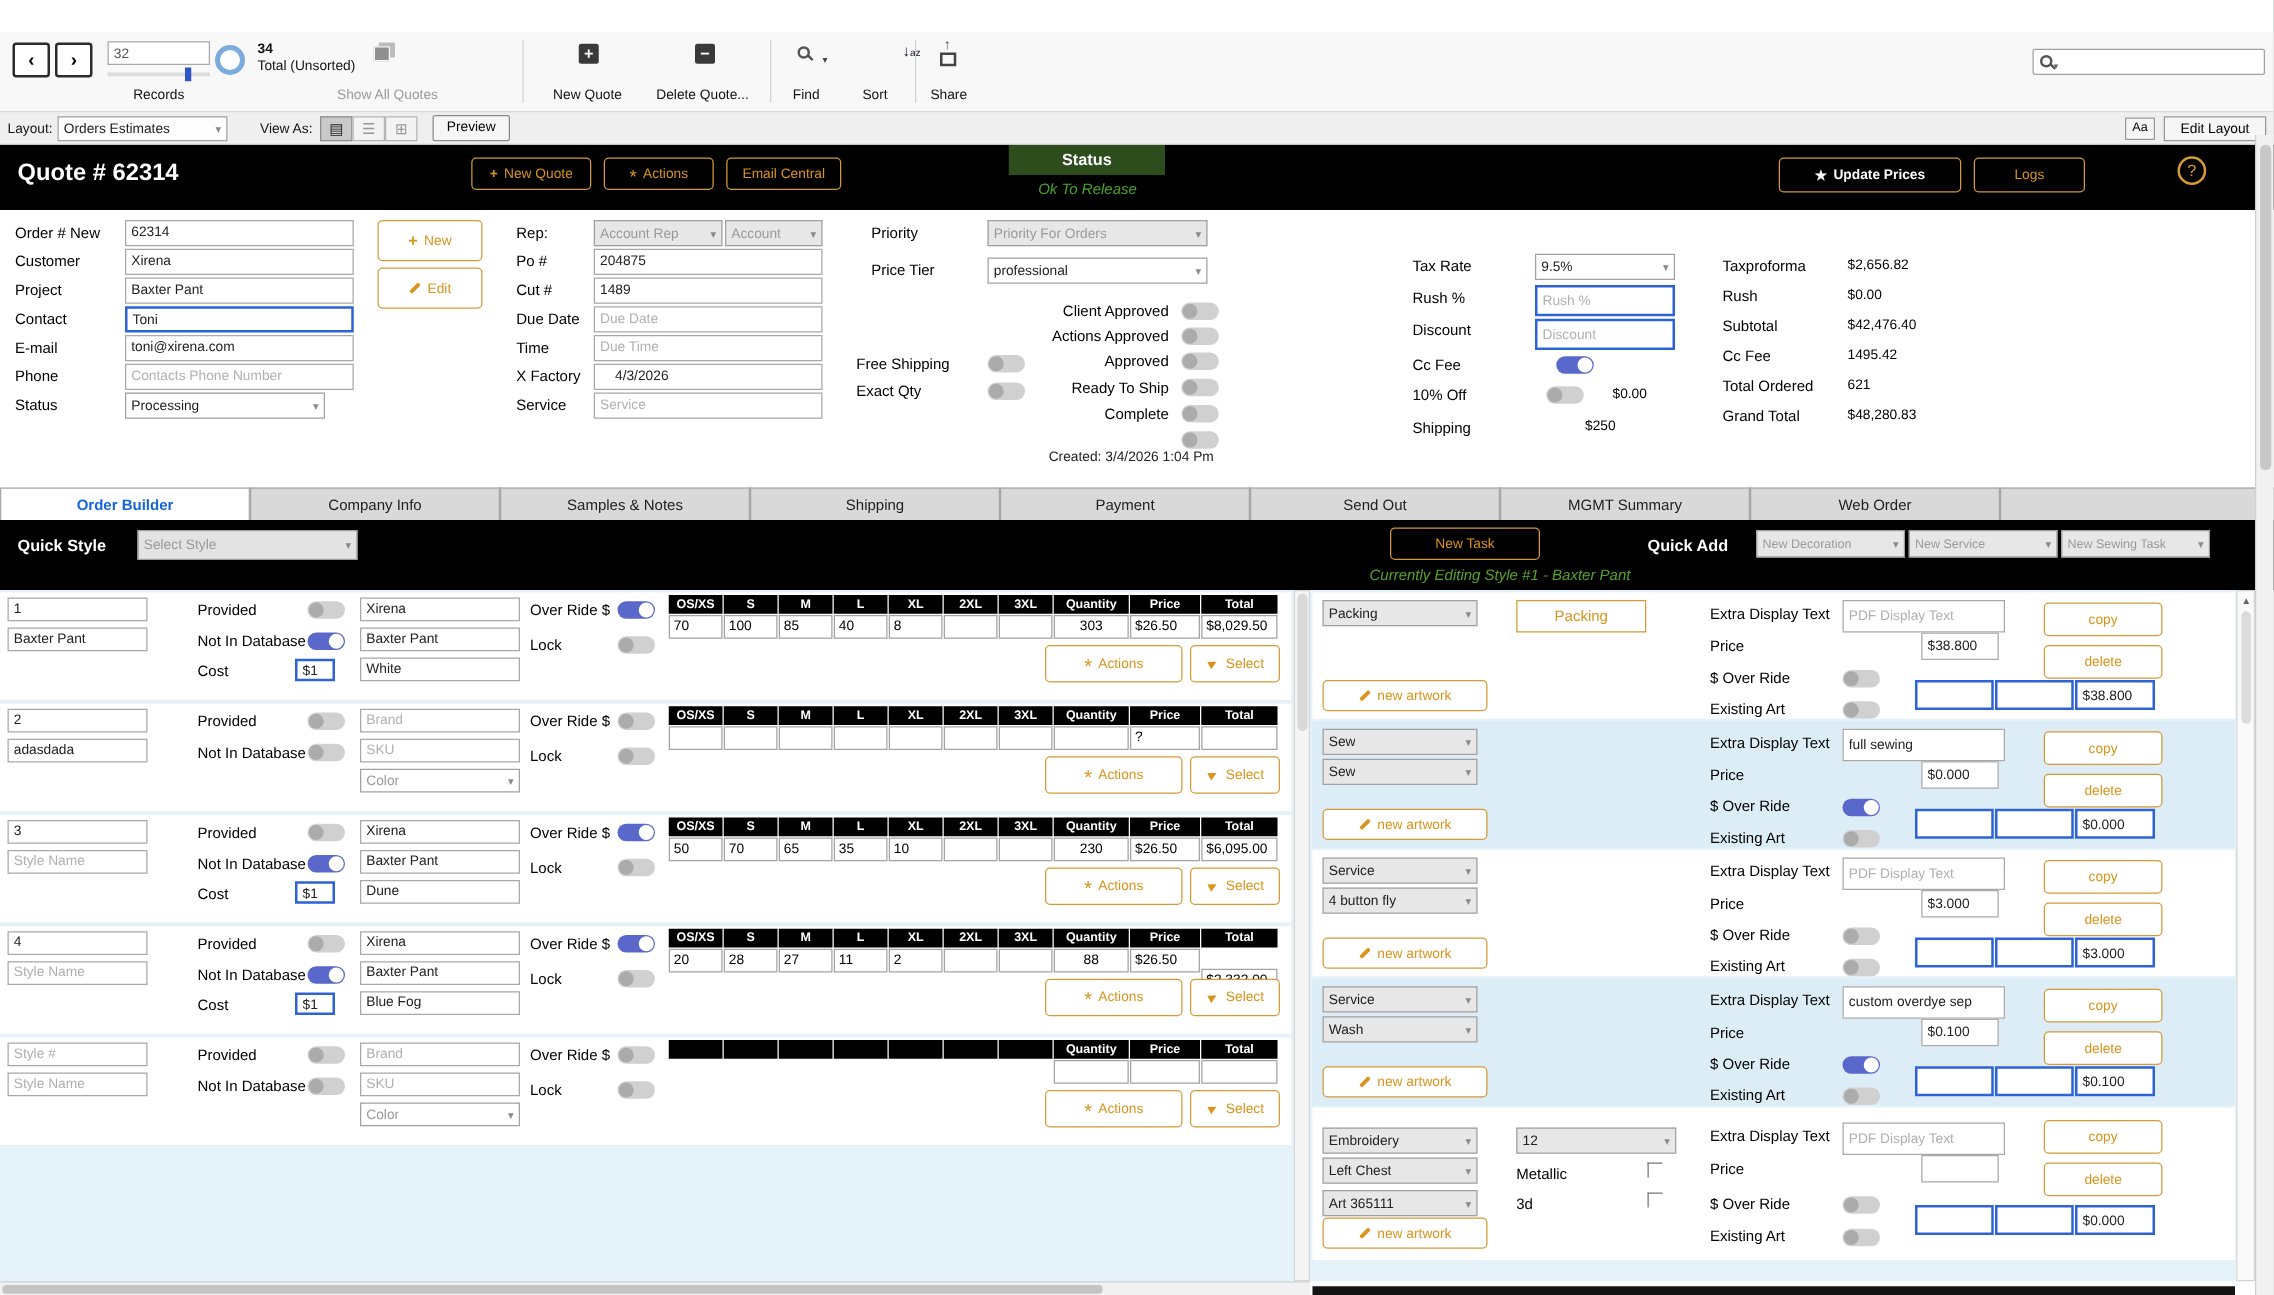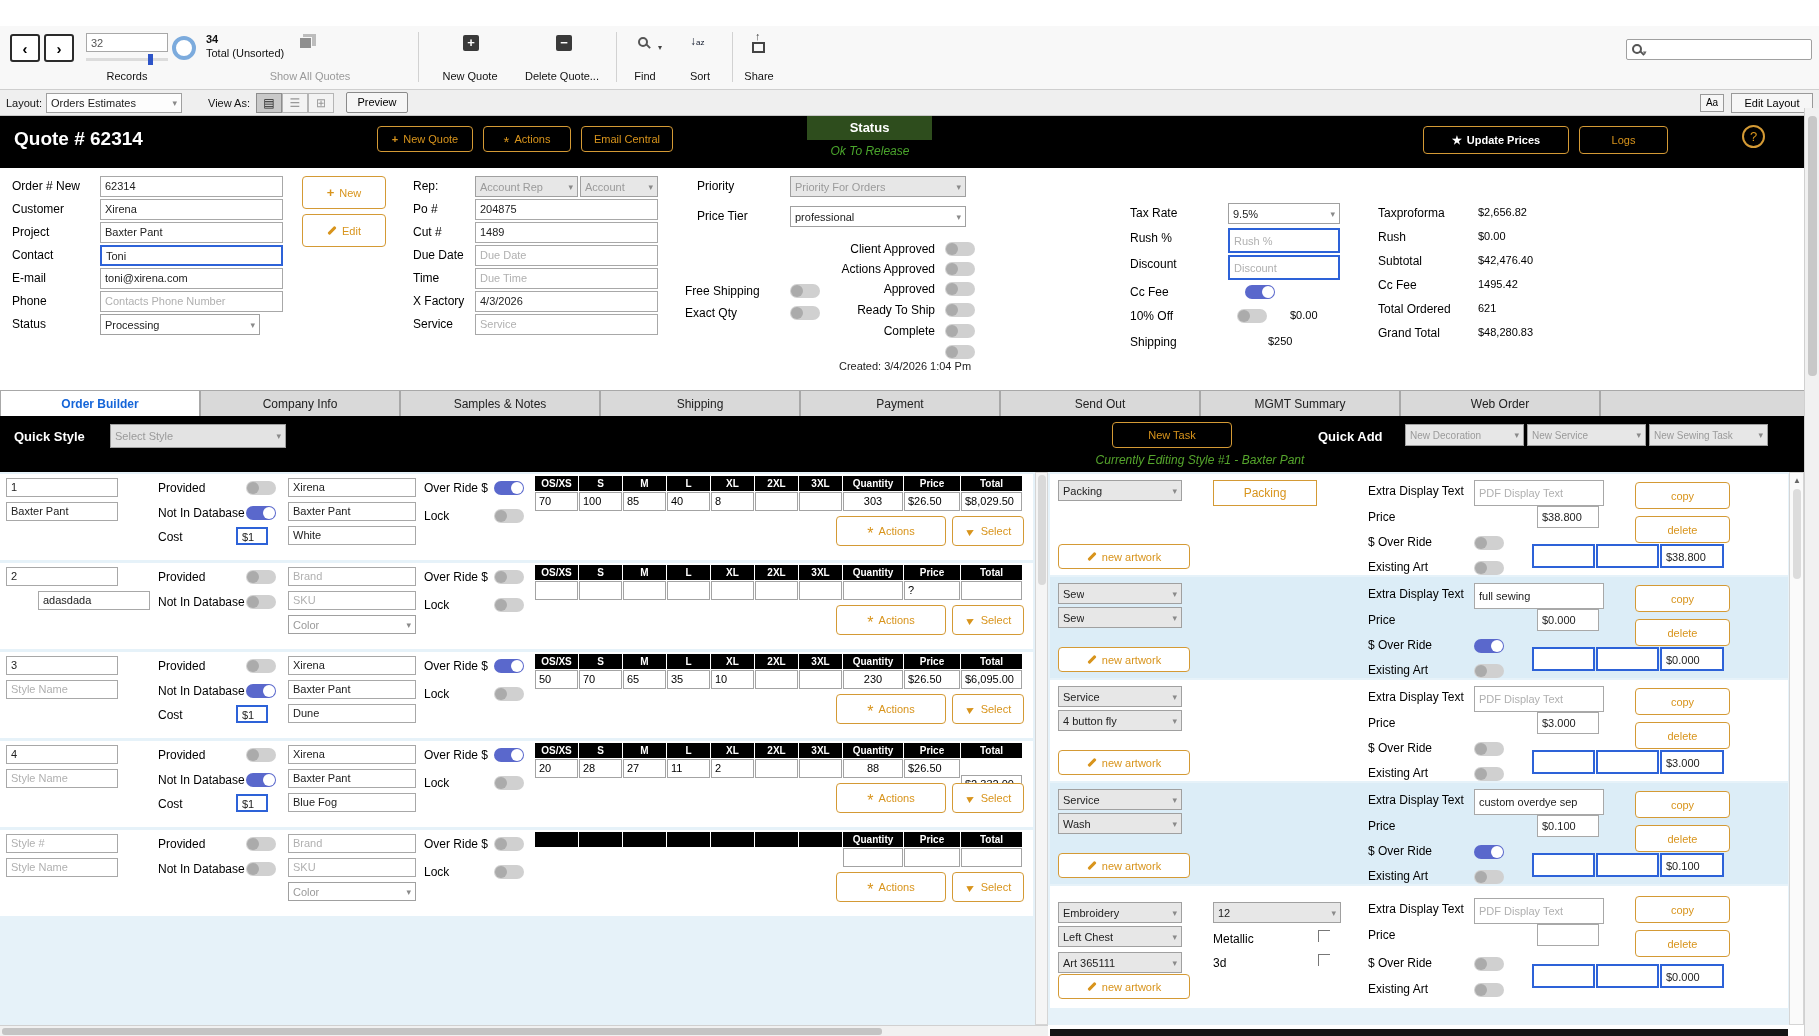--- a/index.html
+++ b/index.html
@@ -57,21 +57,21 @@
     <div class="tblbl" style="left:255px;top:44px;width:110px;text-align:center;color:#9a9a9a">Show All Quotes</div>
     <div class="sep" style="left:418px;top:6px;height:50px"></div>
     <div class="sqicon" style="left:463px;top:9px">+</div>
     <div class="tblbl" style="left:428px;top:44px;width:84px;text-align:center">New Quote</div>
     <div class="sqicon" style="left:556px;top:9px">−</div>
     <div class="tblbl" style="left:516px;top:44px;width:92px;text-align:center">Delete Quote...</div>
     <div class="sep" style="left:616px;top:6px;height:50px"></div>
     <div class="mag" style="left:638px;top:11px"></div>
     <div class="ab" style="left:658px;top:17px;font-size:8px;color:#444">▾</div>
     <div class="tblbl" style="left:623px;top:44px;width:44px;text-align:center">Find</div>
-    <div class="ab" style="left:690px;top:8px;font-size:12px;color:#0f172a">↓<span style="font-size:8px">a</span><span style="font-size:8px">z</span></div>
+    <div class="ab" style="left:722px;top:8px;font-size:12px;color:#0f172a">↓<span style="font-size:8px">a</span><span style="font-size:8px">z</span></div>
     <div class="tblbl" style="left:678px;top:44px;width:44px;text-align:center">Sort</div>
     <div class="sep" style="left:732px;top:6px;height:50px"></div>
     <div class="ab" style="left:752px;top:16px;width:13px;height:11px;border:2px solid #444"></div>
     <div class="ab" style="left:755px;top:4px;font-size:11px;color:#444">↑</div>
     <div class="tblbl" style="left:736px;top:44px;width:46px;text-align:center">Share</div>
     <div class="ab" style="left:1626px;top:13px;width:186px;height:21px;background:#fff;border:1px solid #a0a0a0;border-radius:2px">
       <div class="mag" style="left:5px;top:4px"></div>
       <div class="ab" style="left:16px;top:9px;font-size:7px;color:#666">▾</div>
     </div>
   </div>
@@ -153,21 +153,21 @@
       </div>
       <div style="position: absolute; left: 413px; top: 34px; font-size: 12px;">Po #</div>
       <div style="position: absolute; left: 475px; top: 31px; width: 183px; height: 21px; background: rgb(255, 255, 255); border: 1px solid rgb(168, 168, 168); font-size: 11px; line-height: 19px; padding: 0px 4px; color: rgb(34, 34, 34); overflow: hidden; white-space: nowrap;">204875</div>
       <div style="position: absolute; left: 413px; top: 57px; font-size: 12px;">Cut #</div>
       <div style="position: absolute; left: 475px; top: 54px; width: 183px; height: 21px; background: rgb(255, 255, 255); border: 1px solid rgb(168, 168, 168); font-size: 11px; line-height: 19px; padding: 0px 4px; color: rgb(34, 34, 34); overflow: hidden; white-space: nowrap;">1489</div>
       <div style="position: absolute; left: 413px; top: 80px; font-size: 12px;">Due Date</div>
       <div style="position: absolute; left: 475px; top: 77px; width: 183px; height: 21px; background: rgb(255, 255, 255); border: 1px solid rgb(168, 168, 168); font-size: 11px; line-height: 19px; padding: 0px 4px; color: rgb(176, 176, 176); overflow: hidden; white-space: nowrap;">Due Date</div>
       <div style="position: absolute; left: 413px; top: 103px; font-size: 12px;">Time</div>
       <div style="position: absolute; left: 475px; top: 100px; width: 183px; height: 21px; background: rgb(255, 255, 255); border: 1px solid rgb(168, 168, 168); font-size: 11px; line-height: 19px; padding: 0px 4px; color: rgb(176, 176, 176); overflow: hidden; white-space: nowrap;">Due Time</div>
       <div style="position: absolute; left: 413px; top: 126px; font-size: 12px;">X Factory</div>
-      <div style="position: absolute; left: 475px; top: 123px; width: 183px; height: 21px; background: rgb(255, 255, 255); border: 1px solid rgb(168, 168, 168); font-size: 11px; line-height: 19px; padding: 0px 4px; color: rgb(34, 34, 34); overflow: hidden; white-space: nowrap;">4/3/2026</div>
+      <div style="position: absolute; left: 475px; top: 123px; width: 183px; height: 21px; background: rgb(255, 255, 255); border: 1px solid rgb(168, 168, 168); font-size: 11px; line-height: 19px; padding: 0px 16px; color: rgb(34, 34, 34); overflow: hidden; white-space: nowrap;">4/3/2026</div>
       <div style="position: absolute; left: 413px; top: 149px; font-size: 12px;">Service</div>
       <div style="position: absolute; left: 475px; top: 146px; width: 183px; height: 21px; background: rgb(255, 255, 255); border: 1px solid rgb(168, 168, 168); font-size: 11px; line-height: 19px; padding: 0px 4px; color: rgb(176, 176, 176); overflow: hidden; white-space: nowrap;">Service</div>
       <div style="position: absolute; left: 697px; top: 11px; font-size: 12px;">Priority</div>
       <div style="position: absolute; left: 790px; top: 8px; width: 176px; height: 21px; background: rgb(231, 231, 231); border: 1px solid rgb(160, 160, 160); font-size: 11px; display: flex; align-items: center; justify-content: space-between; padding: 0px 4px; color: rgb(154, 154, 154); overflow: hidden; white-space: nowrap;">
         <span style="overflow: hidden; white-space: nowrap;">Priority For Orders</span>
         <span class="caret">▾</span>
       </div>
       <div style="position: absolute; left: 697px; top: 41px; font-size: 12px;">Price Tier</div>
       <div style="position: absolute; left: 790px; top: 38px; width: 176px; height: 21px; background: rgb(255, 255, 255); border: 1px solid rgb(160, 160, 160); font-size: 11px; display: flex; align-items: center; justify-content: space-between; padding: 0px 4px; color: rgb(34, 34, 34); overflow: hidden; white-space: nowrap;">
         <span style="overflow: hidden; white-space: nowrap;">professional</span>
@@ -325,21 +325,21 @@
           <span style="font-size: 16px; position: relative; top: 3px;">*</span>
           <span>Actions</span>
         </div>
         <div class="obtnS" style="position: absolute; left: 952px; top: 42px; width: 72px; height: 30px;">
           <span style="font-size: 11px; transform: rotate(-28deg);">►</span>
           <span>Select</span>
         </div>
       </div>
       <div style="position: absolute; left: 0px; top: 91px; width: 1033px; height: 86px; background: rgb(255, 255, 255);">
         <div style="position: absolute; left: 6px; top: 4px; width: 112px; height: 19px; background: rgb(255, 255, 255); border: 1px solid rgb(168, 168, 168); font-size: 11px; line-height: 17px; padding: 0px 4px; color: rgb(34, 34, 34); overflow: hidden; white-space: nowrap;">2</div>
-        <div style="position: absolute; left: 6px; top: 28px; width: 112px; height: 19px; background: rgb(255, 255, 255); border: 1px solid rgb(168, 168, 168); font-size: 11px; line-height: 17px; padding: 0px 4px; color: rgb(34, 34, 34); overflow: hidden; white-space: nowrap; margin-left: 32px;">adasdada</div>
+        <div style="position: absolute; left: 6px; top: 28px; width: 112px; height: 19px; background: rgb(255, 255, 255); border: 1px solid rgb(168, 168, 168); font-size: 11px; line-height: 17px; padding: 0px 4px; color: rgb(34, 34, 34); overflow: hidden; white-space: nowrap;">adasdada</div>
         <div style="position: absolute; left: 158px; top: 7px; font-size: 12px;">Provided</div>
         <div class="tgl" style="position: absolute; left: 246px; top: 7px;">
           <div class="knob" style="position: absolute;"></div>
         </div>
         <div style="position: absolute; left: 158px; top: 32px; font-size: 12px;">Not In Database</div>
         <div class="tgl" style="position: absolute; left: 246px; top: 32px;">
           <div class="knob" style="position: absolute;"></div>
         </div>
         <div style="position: absolute; left: 288px; top: 4px; width: 128px; height: 19px; background: rgb(255, 255, 255); border: 1px solid rgb(168, 168, 168); font-size: 11px; line-height: 17px; padding: 0px 4px; color: rgb(176, 176, 176); overflow: hidden; white-space: nowrap;">Brand</div>
         <div style="position: absolute; left: 288px; top: 28px; width: 128px; height: 19px; background: rgb(255, 255, 255); border: 1px solid rgb(168, 168, 168); font-size: 11px; line-height: 17px; padding: 0px 4px; color: rgb(176, 176, 176); overflow: hidden; white-space: nowrap;">SKU</div>

